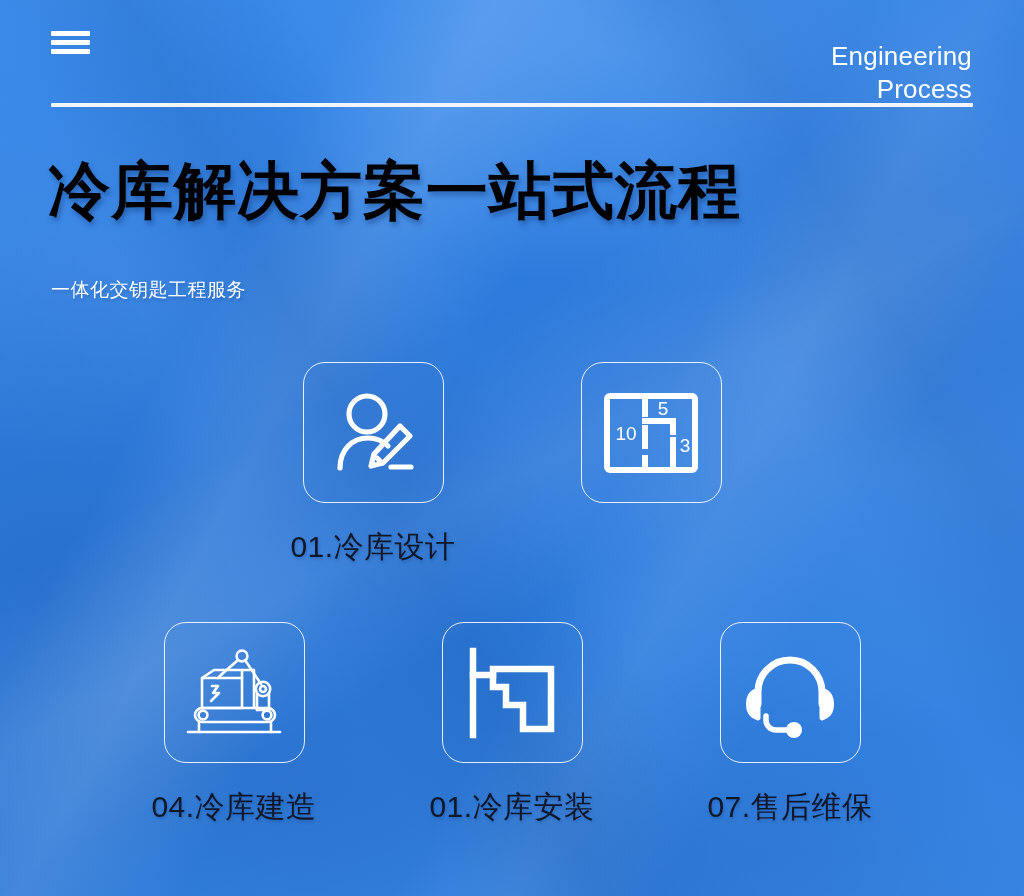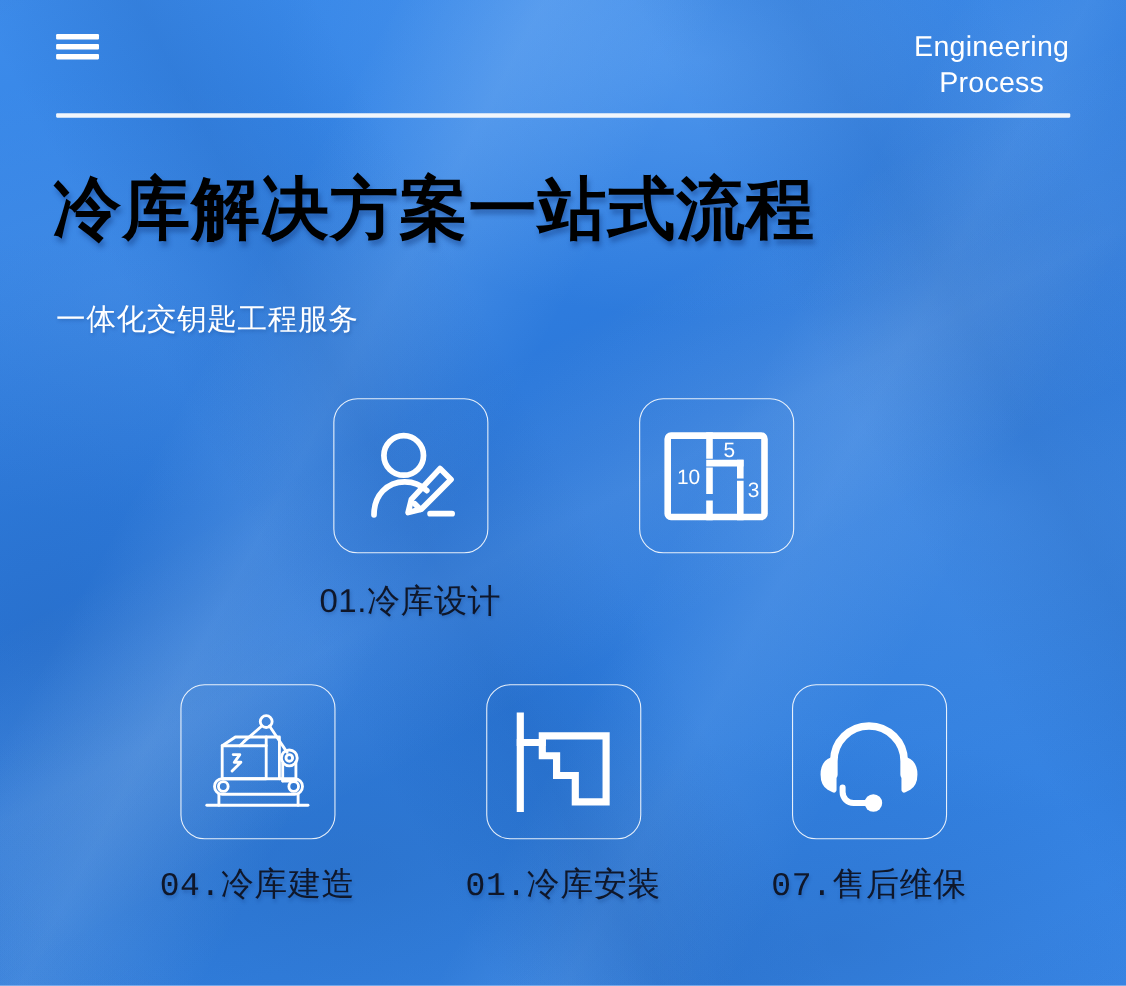--- a/index.html
+++ b/index.html
@@ -97,22 +97,22 @@
   .hamburger span {
     display: block;
     width: 39px;
     height: 5px;
     background: #ffffff;
     border-radius: 1px;
   }
   .header-title {
     position: absolute;
     right: 1px;
-    top: 26px;
-    text-align: center;
+    top: 40px;
+    text-align: right;
     color: #ffffff;
     font-size: 26px;
     line-height: 33px;
     font-weight: 400;
     letter-spacing: 0.2px;
   }
   .header-rule {
     position: absolute;
     left: 0;
     top: 103px;
@@ -133,41 +133,41 @@
     font-weight: 700;
     letter-spacing: 1px;
     text-shadow: 2px 4px 5px rgba(10,46,110,0.38);
     white-space: nowrap;
   }
   .hero-subtitle {
     position: absolute;
     left: 51px;
     top: 272px;
     color: #ffffff;
-    font-size: 27px;
+    font-size: 19px;
     line-height: 36px;
     font-weight: 400;
     letter-spacing: 0.5px;
     text-shadow: 1px 2px 3px rgba(10,46,110,0.25);
     white-space: nowrap;
   }
 
   
   .grid {
     position: absolute;
     left: 0;
     top: 340px;
     width: 1024px;
   }
   .grid-row {
     display: flex;
     justify-content: center;
     align-items: flex-start;
   }
-  .grid-row.row-2 { margin-top: 34px; font-family: Liberation Mono, monospace; }
+  .grid-row.row-2 { margin-top: 34px; }
 
   .cell {
     width: 278px;
     display: flex;
     flex-direction: column;
     align-items: center;
   }
   .icon-box {
     width: 141px;
     height: 141px;

